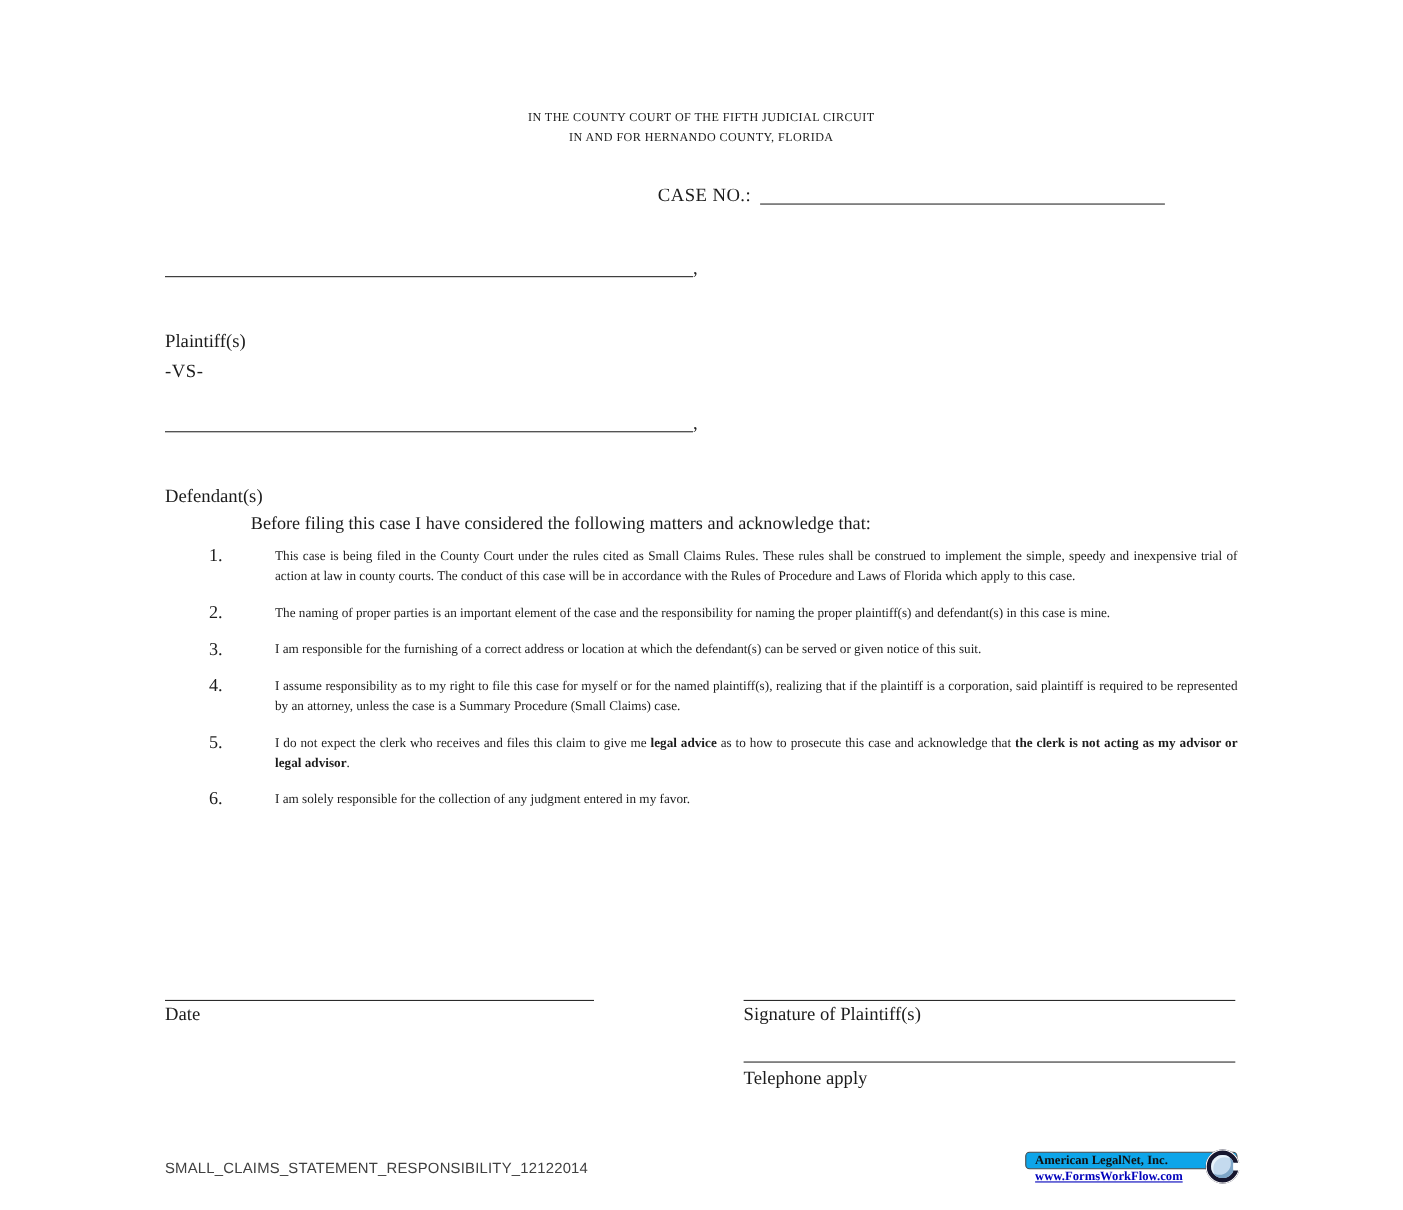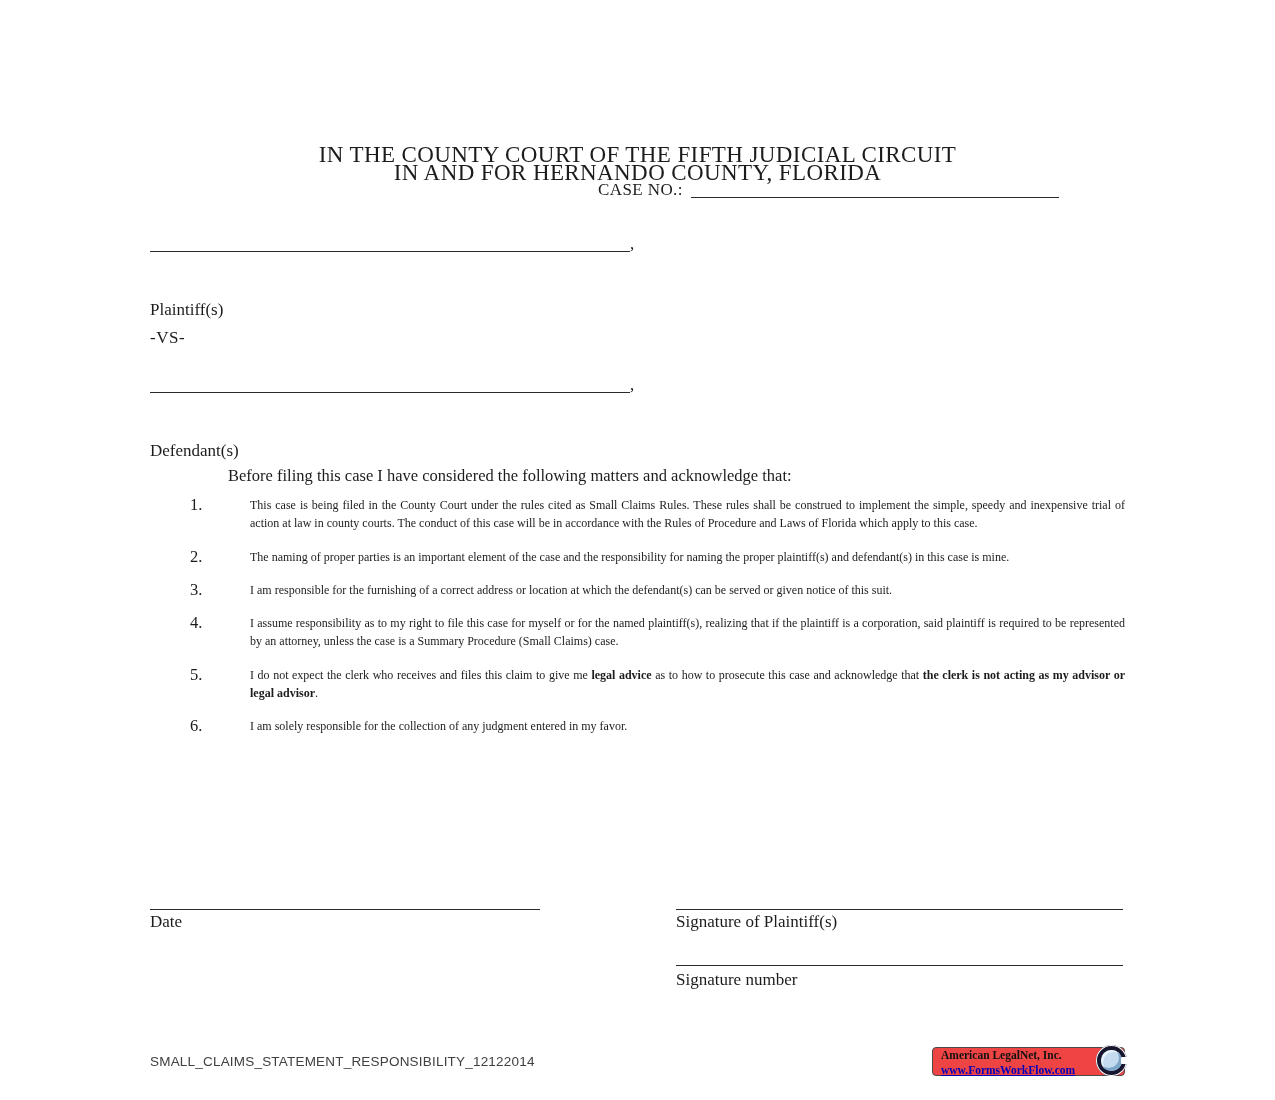--- a/index.html
+++ b/index.html
@@ -10,29 +10,28 @@
     background: #ffffff;
     font-family: "Liberation Serif", serif;
     color: #1c1c1c;
     overflow: hidden;
   }
   
   .court-header {
     position: absolute;
     top: 98px; left: 0; width: 100%;
     text-align: center;
-    font-size: 23px;
+    font-size: 11px;
     line-height: 18px;
     letter-spacing: 0.4px;
-    margin-top: 48px;
   }
   
   .case-row {
     position: absolute;
-    top: 180px; left: 598px;
+    top: 168px; left: 598px;
     font-size: 17px;
     letter-spacing: 0.4px;
     white-space: nowrap;
   }
   .inline-blank {
     display: inline-block;
     height: 14px;
     border-bottom: 1.6px solid #2b2b2b;
     vertical-align: -3px;
   }
@@ -86,24 +85,24 @@
     position: absolute;
     left: 150px; top: 1054px;
     font-family: "Liberation Sans", sans-serif;
     font-size: 13.5px;
     letter-spacing: 0.2px;
     color: #404040;
   }
   .legalnet-box {
     position: absolute;
     left: 932px; top: 1047px;
-    width: 193px; height: 29px;
+    width: 193px; height: 16px;
     border: 1.3px solid #4a4a4a;
     border-radius: 4px;
-    background: #ef4444;
+    background: #0ea5e9;
     box-sizing: border-box;
   }
   .ln-text { position: absolute; left: 8px; top: 1px; line-height: 13px; white-space: nowrap; }
   .ln-company {
     font-family: "Liberation Serif", serif;
     font-weight: bold;
     font-size: 11.5px;
     color: #111111;
   }
   .ln-url {
@@ -199,21 +198,21 @@
 
   </div>
 
   <div class="block-blank date-blank"></div>
   <div class="date-label">Date</div>
 
   <div class="block-blank sig-blank"></div>
   <div class="sig-label">Signature of Plaintiff(s)</div>
 
   <div class="block-blank tel-blank"></div>
-  <div class="tel-label">Signature number</div>
+  <div class="tel-label">Telephone apply</div>
 
   <div class="doc-id">SMALL_CLAIMS_STATEMENT_RESPONSIBILITY_12122014</div>
 
   <div class="legalnet-box">
     <div class="ln-text">
       <div class="ln-company">American LegalNet, Inc.</div>
       <a class="ln-url" id="ln-url" style="color: rgb(0, 0, 187);">www.FormsWorkFlow.com</a>
     </div>
     <div class="globe">
       <div class="globe-inner"></div>

